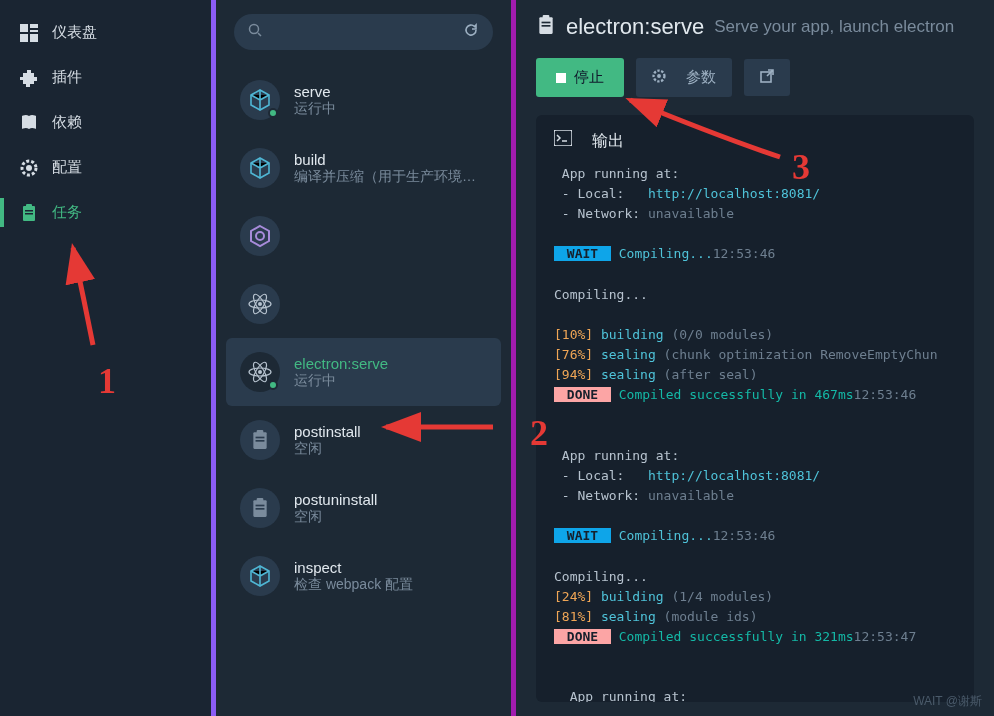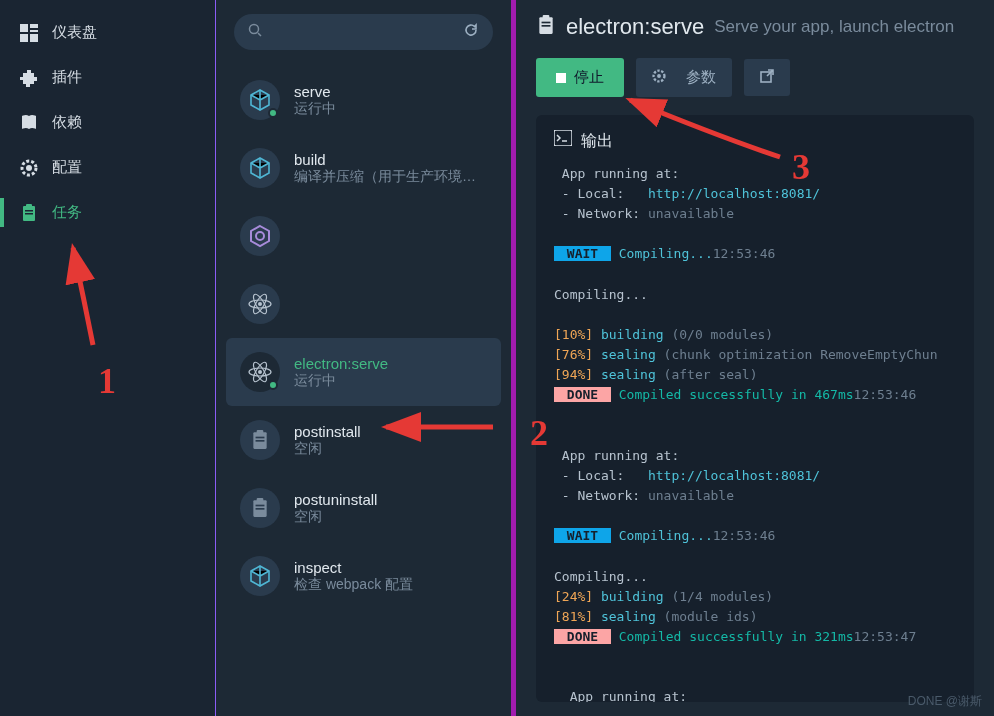--- a/index.html
+++ b/index.html
@@ -8,21 +8,21 @@
   background: #1d2935;
   color: #cfd8dc;
   width: 994px;
   height: 716px;
   overflow: hidden;
   display: flex;
 }
 .sidebar {
   width: 216px;
   background: #1a2532;
-  border-right: 1px solid #8b5cf6;
+  border-right: 5px solid #8b5cf6;
   padding-top: 10px;
 }
 .nav-item {
   display: flex;
   align-items: center;
   padding: 13px 20px;
   font-size: 15px;
   color: #d6dde4;
   cursor: pointer;
   position: relative;
@@ -179,21 +179,21 @@
   padding: 14px 18px;
   flex: 1;
   overflow: hidden;
   font-family: Menlo, Consolas, monospace;
   font-size: 13px;
   line-height: 1.55;
 }
 .output-header {
   display: flex;
   align-items: center;
-  gap: 9px;
+  gap: 20px;
   color: #e1e8ee;
   font-family: -apple-system, sans-serif;
   font-size: 16px;
   margin-bottom: 10px;
 }
 .term { color: #b7c3cf; white-space: pre; }
 .term .url { color: #4fc3d9; }
 .term .dim { color: #6e7f90; }
 .term .pct { color: #f0a656; }
 .term .blue { color: #4fc3d9; }
@@ -455,13 +455,13 @@
 <svg class="annot-arrow" style="left:620px;top:92px" width="170" height="80">
   <defs>
       <marker id="ah3" markerWidth="10" markerHeight="10" refX="7" refY="3" orient="auto">
         <path d="M0,0 L8,3 L0,6 Z" fill="#e53935"></path>
       </marker>
     </defs>
   <path d="M160 65 Q100 45 10 8" stroke="#e53935" stroke-width="5" fill="none" marker-end="url(#ah3)"></path>
 </svg>
 <div class="annot-num" style="left:792px;top:146px">3</div>
 
-<div class="watermark">DONE @谢斯</div>
+<div class="watermark">WAIT @谢斯</div>
 
 </body></html>

